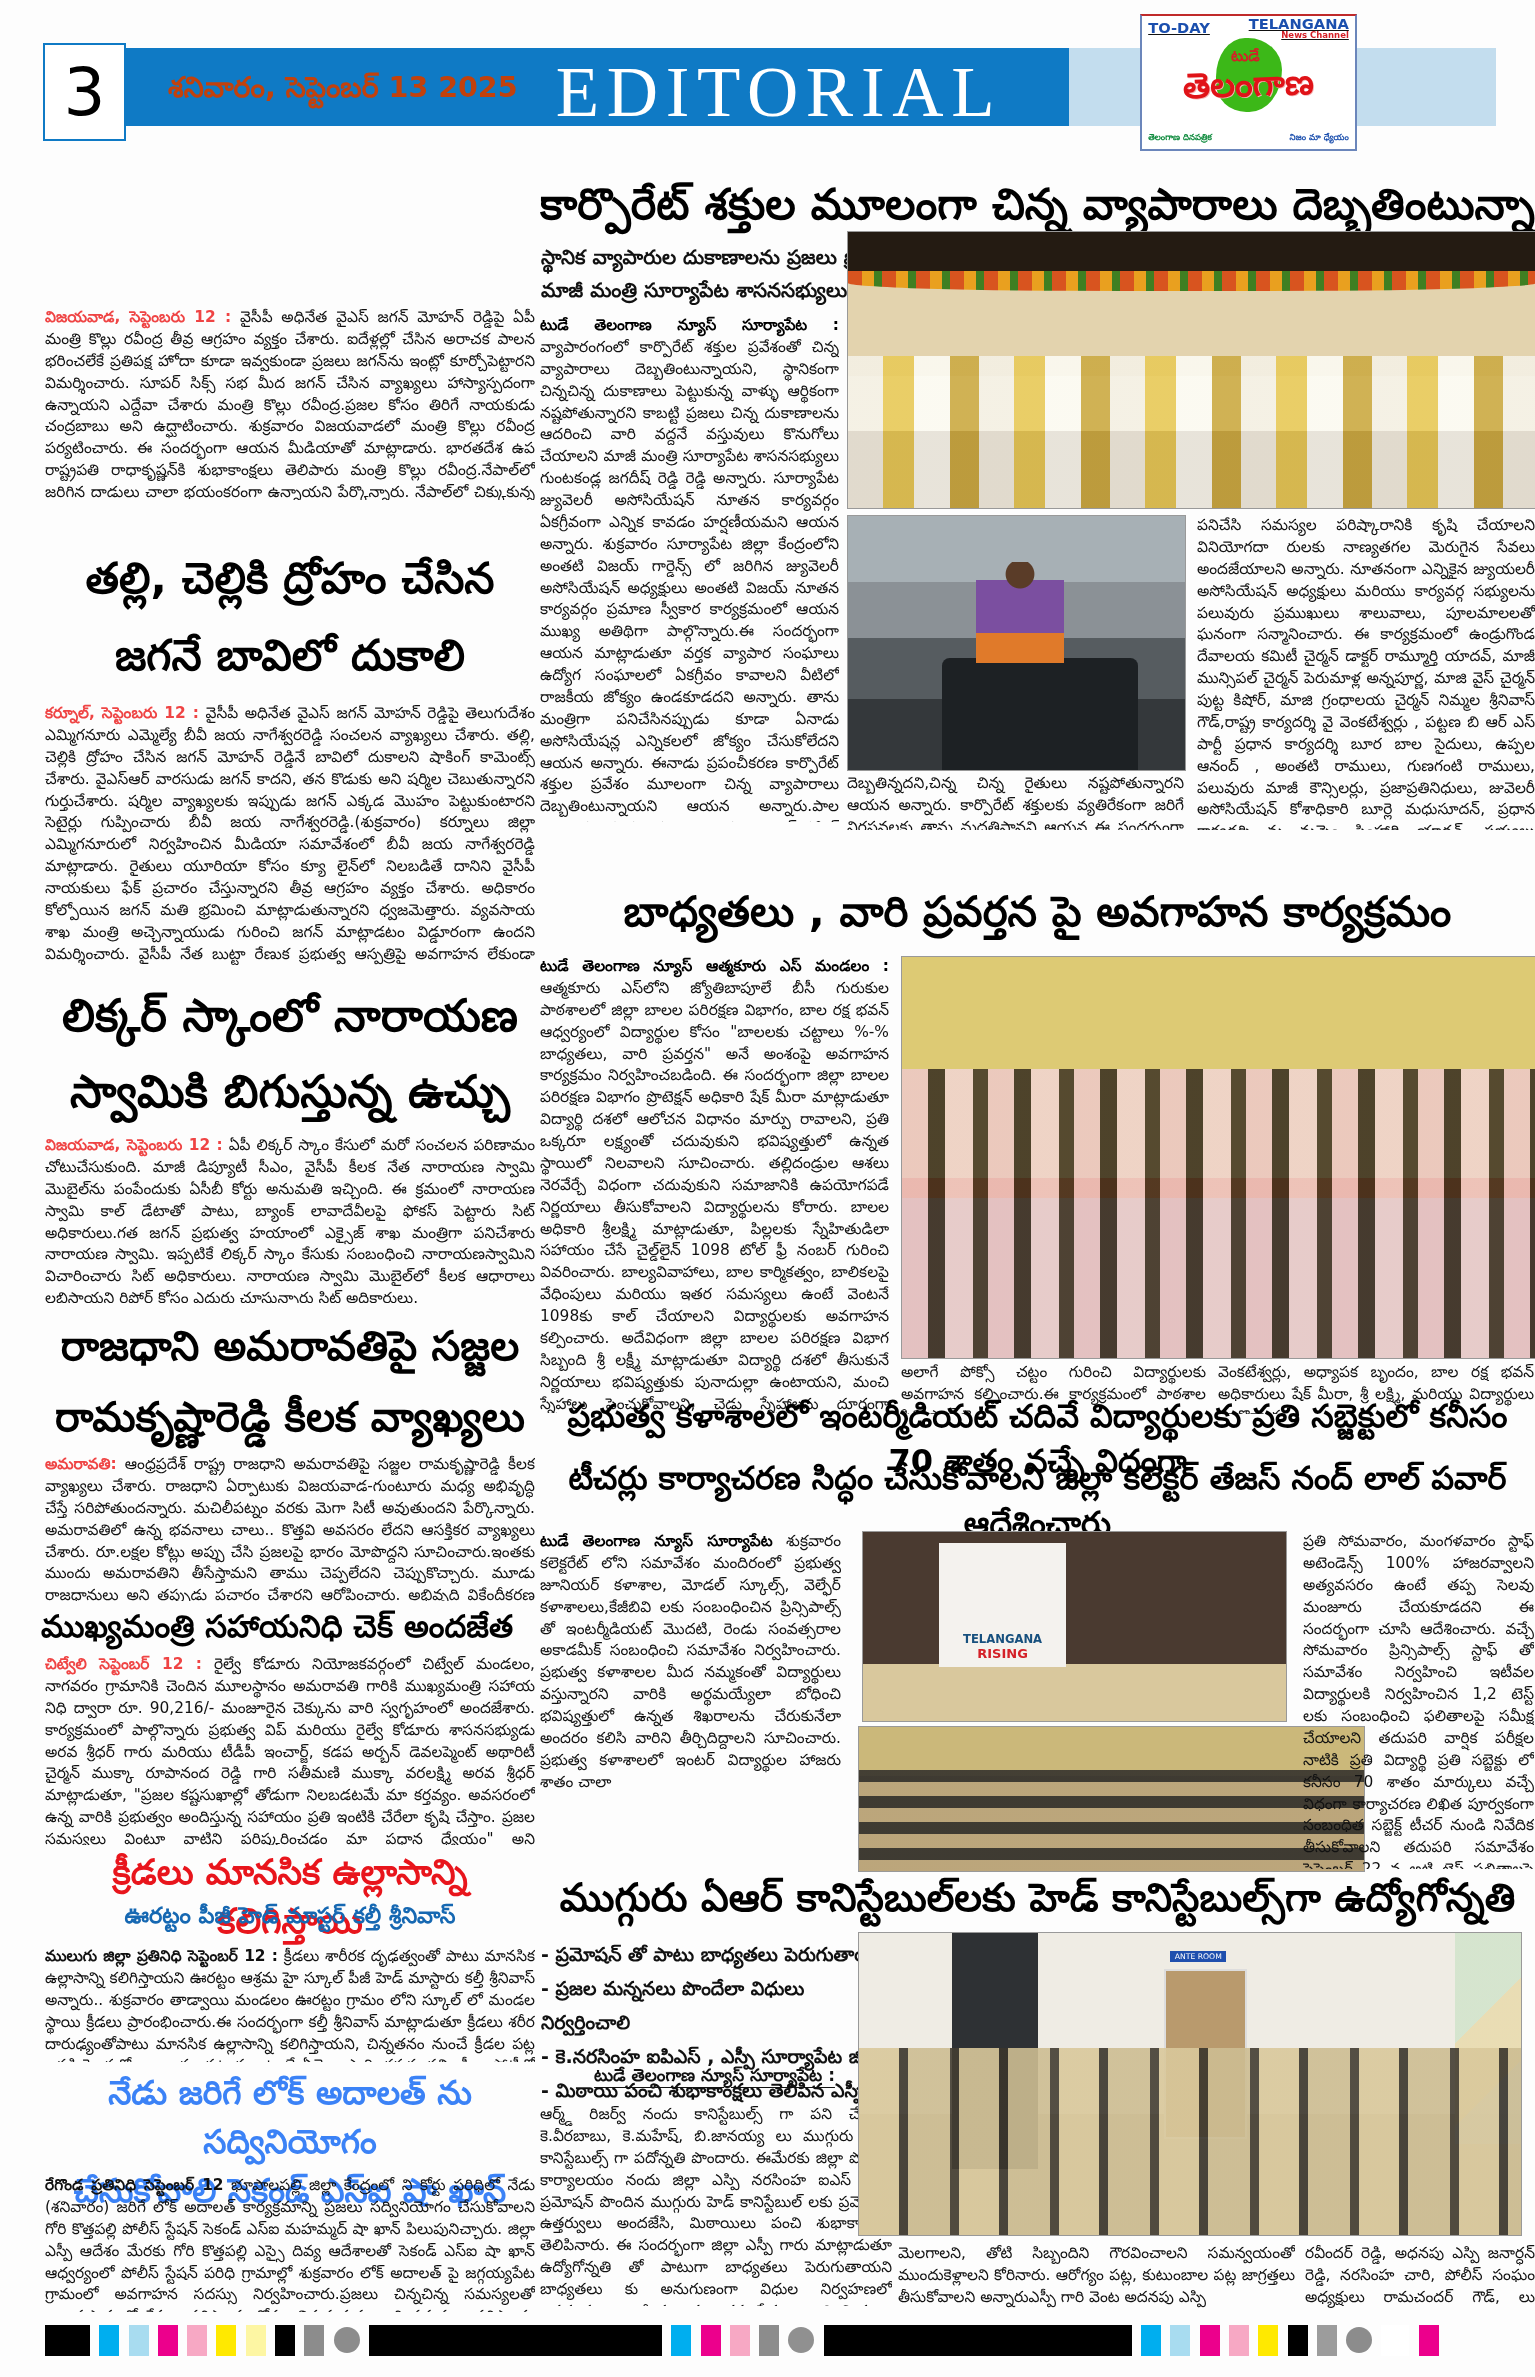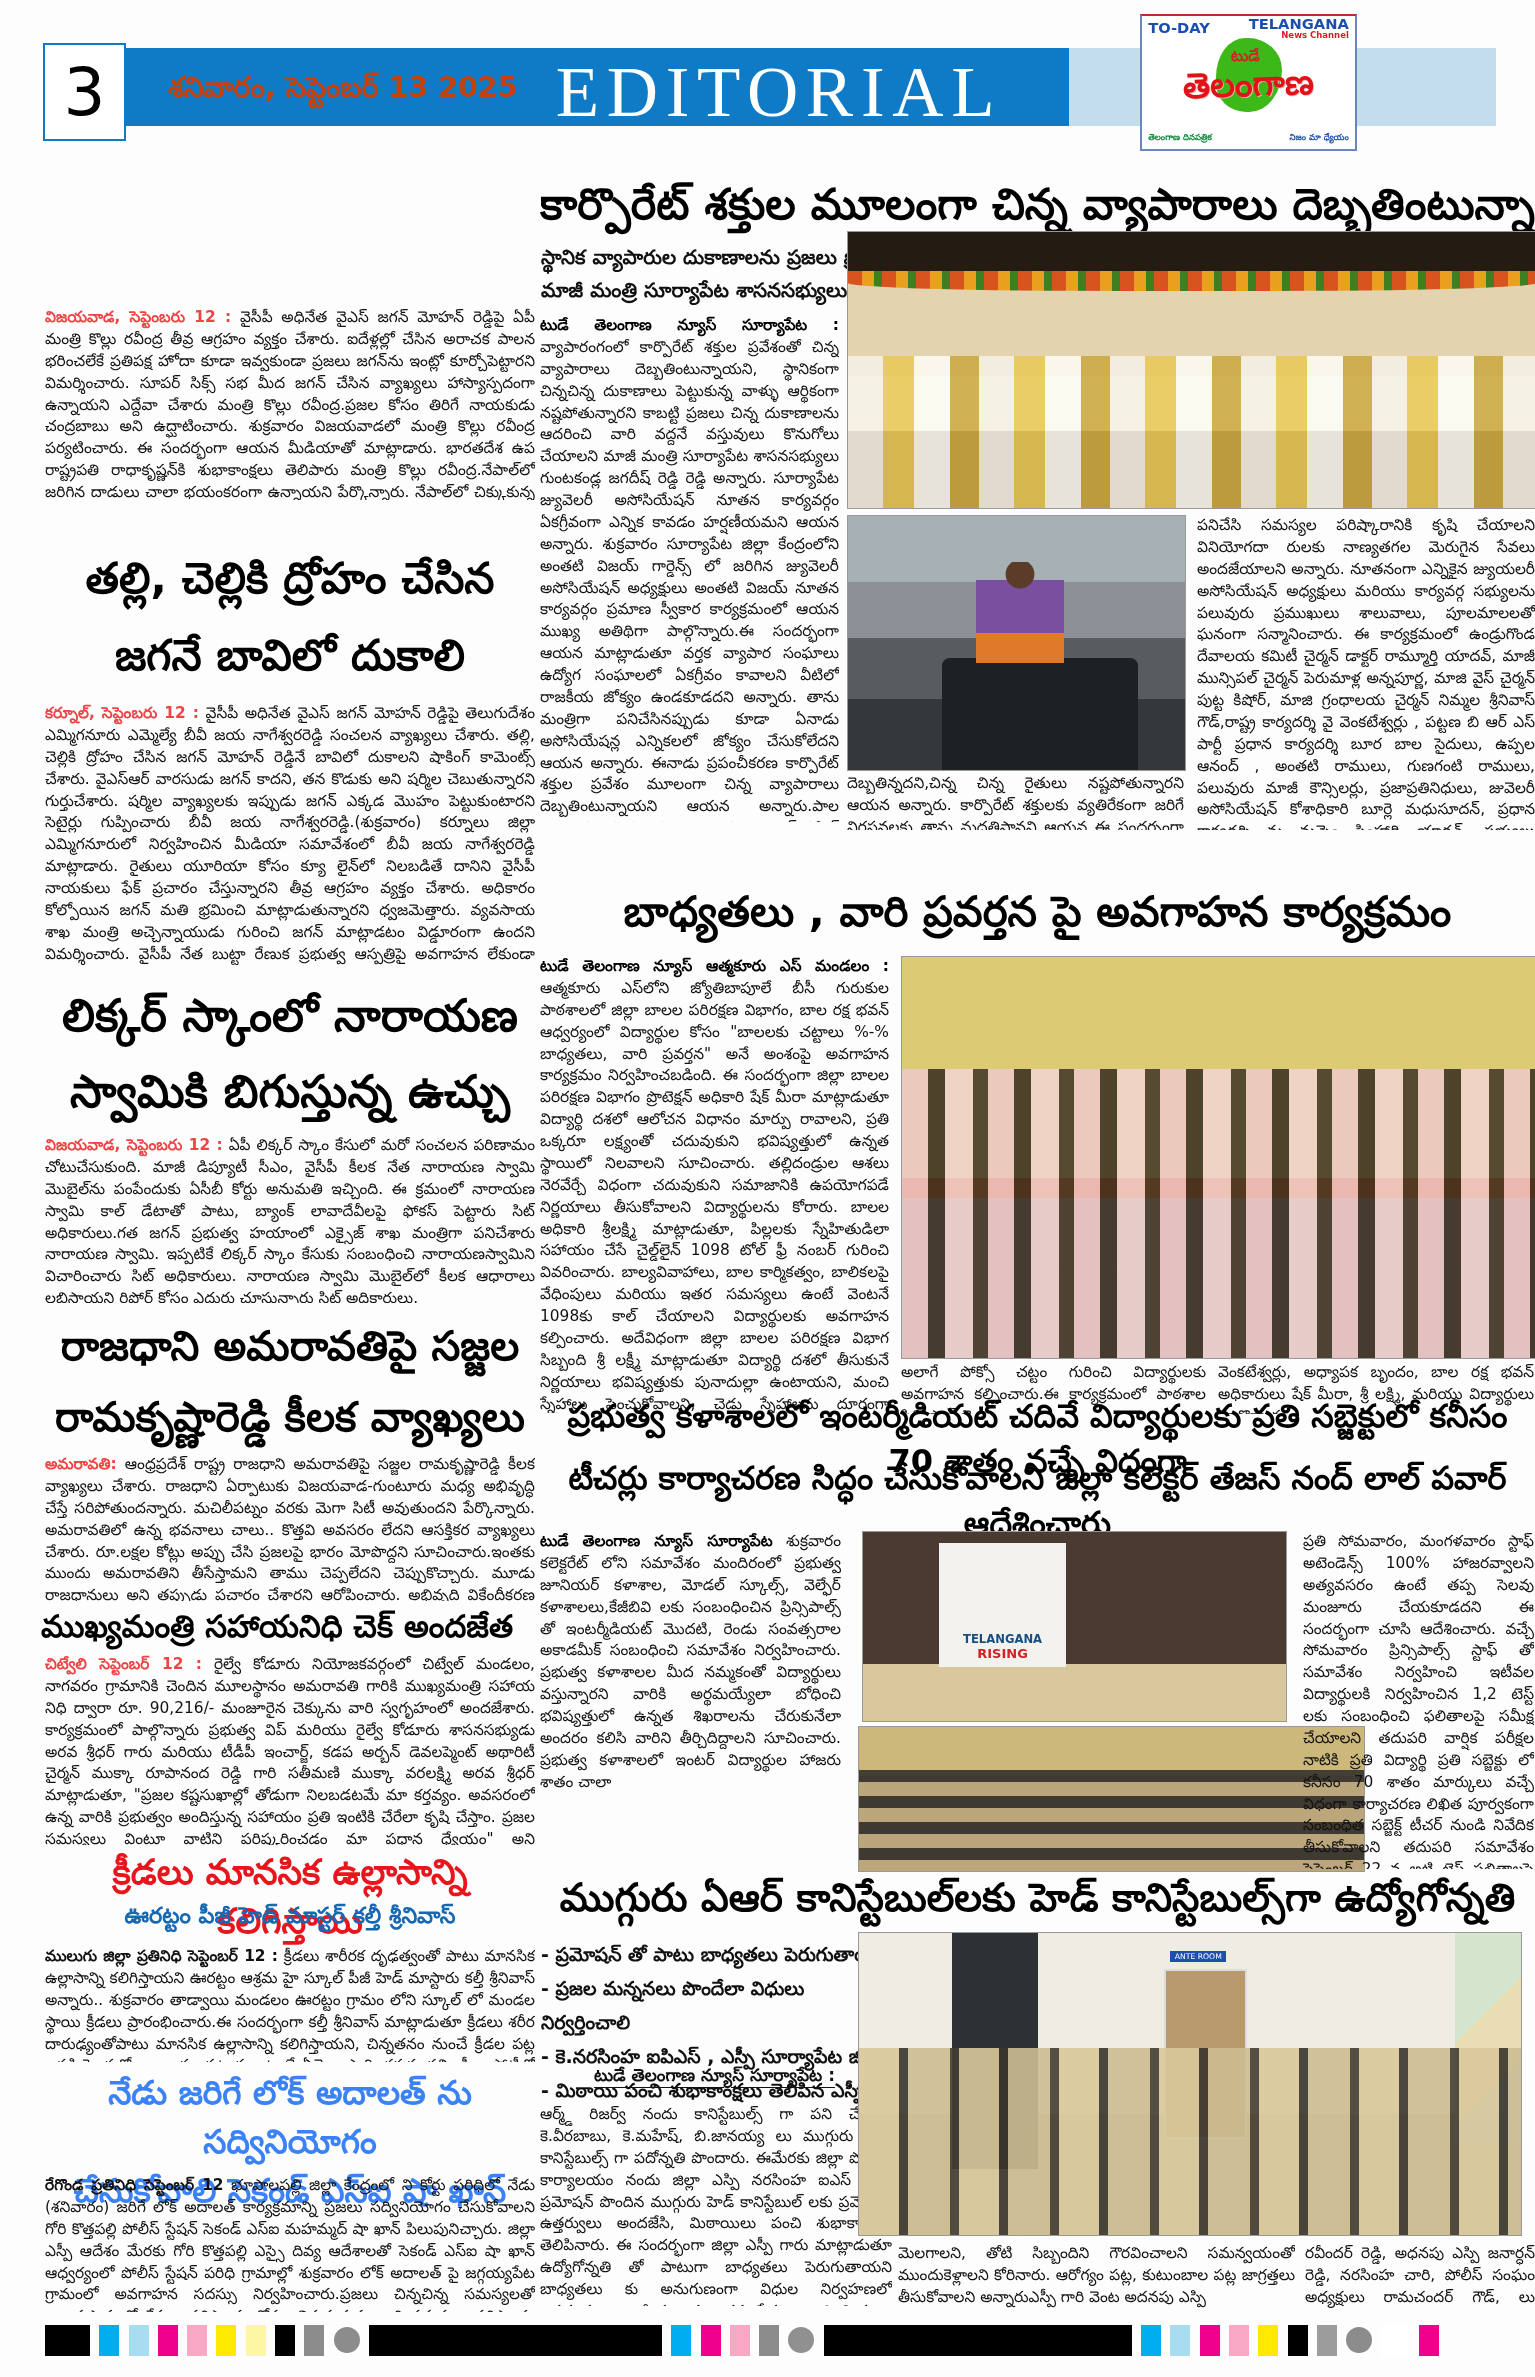--- a/index.html
+++ b/index.html
@@ -8,21 +8,21 @@
   .abs{position:absolute;}
   
   .band-light{background:#c3ddee;}
   .band-blue{background:#0f7ac5;}
   .pagebox{background:#fff;border:2.3px solid #0f7ac5;display:flex;align-items:center;justify-content:center;}
   .pagenum{font-size:66px;color:#000;font-weight:500;}
   .datetxt{color:#c2410c;font-weight:700;font-size:28.5px;}
   .masthead{color:#fff;font-family:"Liberation Serif",serif;font-size:71px;letter-spacing:7.7px;font-weight:400;text-align:center;}
   
   .logo{background:#fff;border:2.3px solid #6b86bb;border-top:2.3px solid #c02a2a;}
-  .logo .row1{display:flex;justify-content:space-between;padding:3.1px 6.2px 0 6.2px;}
+  .logo .row1{display:flex;justify-content:space-between;padding:3.1px 6.2px 0 6.2px;text-decoration:underline;}
   .logo .today{color:#1b4fae;font-weight:700;font-size:14.7px;}
   .logo .tg{color:#1b4fae;font-weight:700;font-size:14.7px;text-align:right;line-height:10.8px;}
   .logo .nc{color:#d42027;font-weight:700;font-size:8.5px;display:block;}
   .logo .map{position:absolute;left:74px;top:21.6px;width:66px;height:74px;background:#3cb818;border-radius:46% 54% 52% 48%/55% 45% 60% 40%;}
   .logo .tde{position:absolute;left:89px;top:31px;color:#d42027;font-weight:700;font-size:15.4px;}
   .logo .big{position:absolute;left:7.7px;top:48px;width:197px;text-align:center;color:#e01318;font-weight:800;font-size:35px;transform:rotate(-2deg);text-shadow:0.8px 0.8px 0 #f5b5b5;}
   .logo .b1{position:absolute;left:6.2px;bottom:4.6px;color:#0d8a3c;font-size:8.5px;font-weight:700;}
   .logo .b2{position:absolute;right:6.2px;bottom:4.6px;color:#1b4fae;font-size:8.5px;font-weight:700;}
   
   .hl{font-weight:800;color:#000;text-align:center;}

